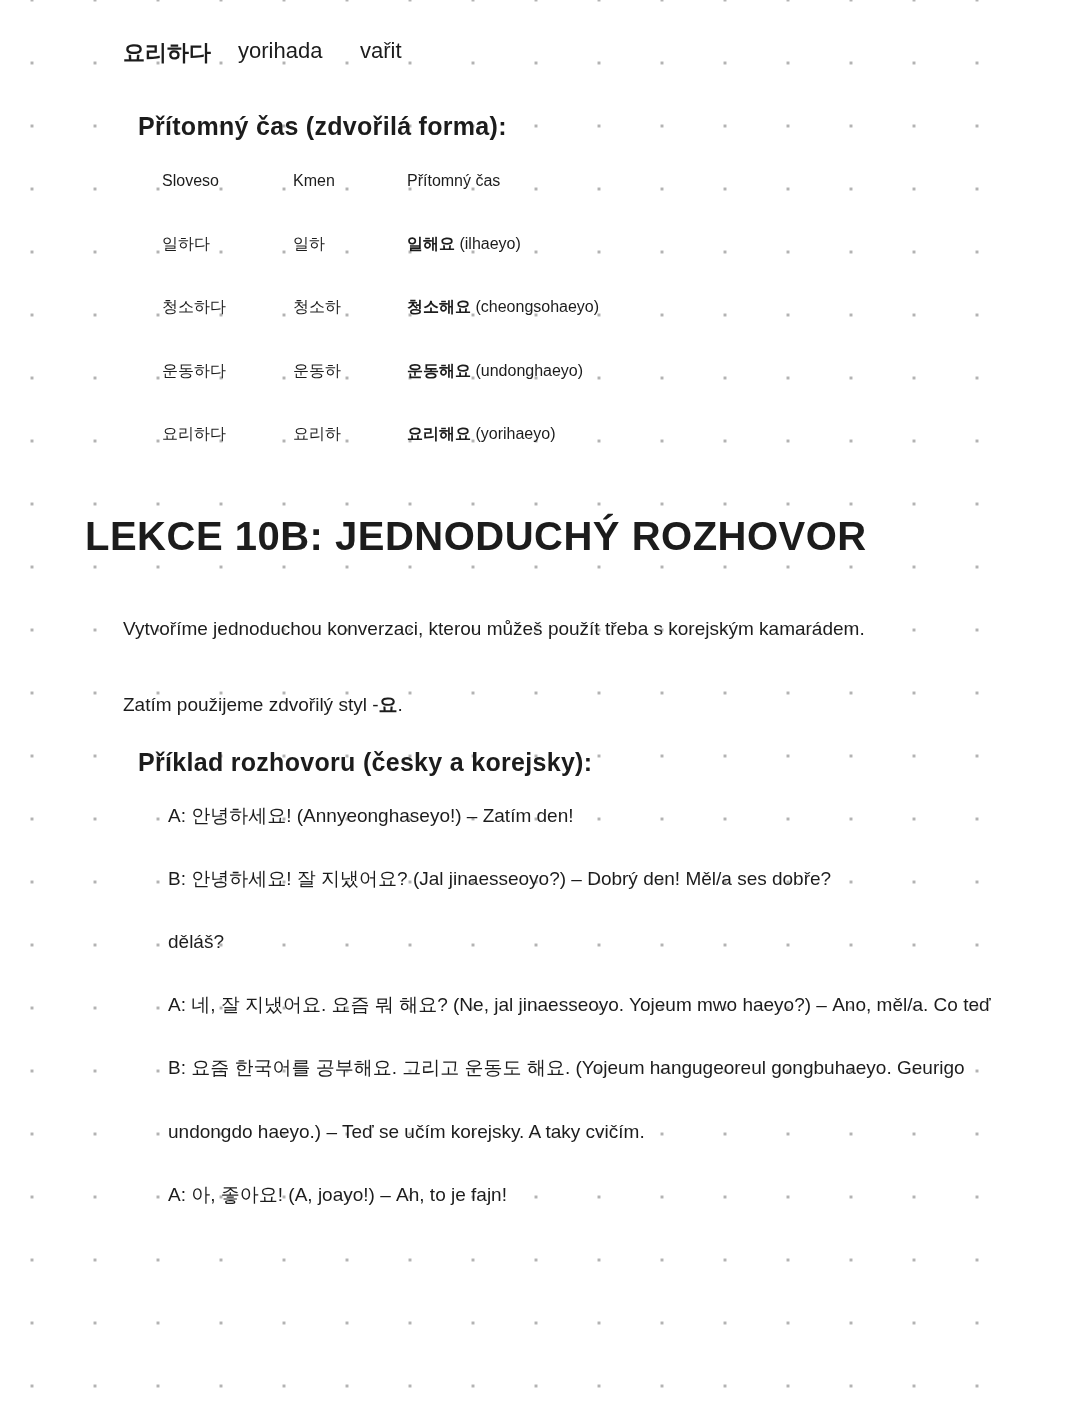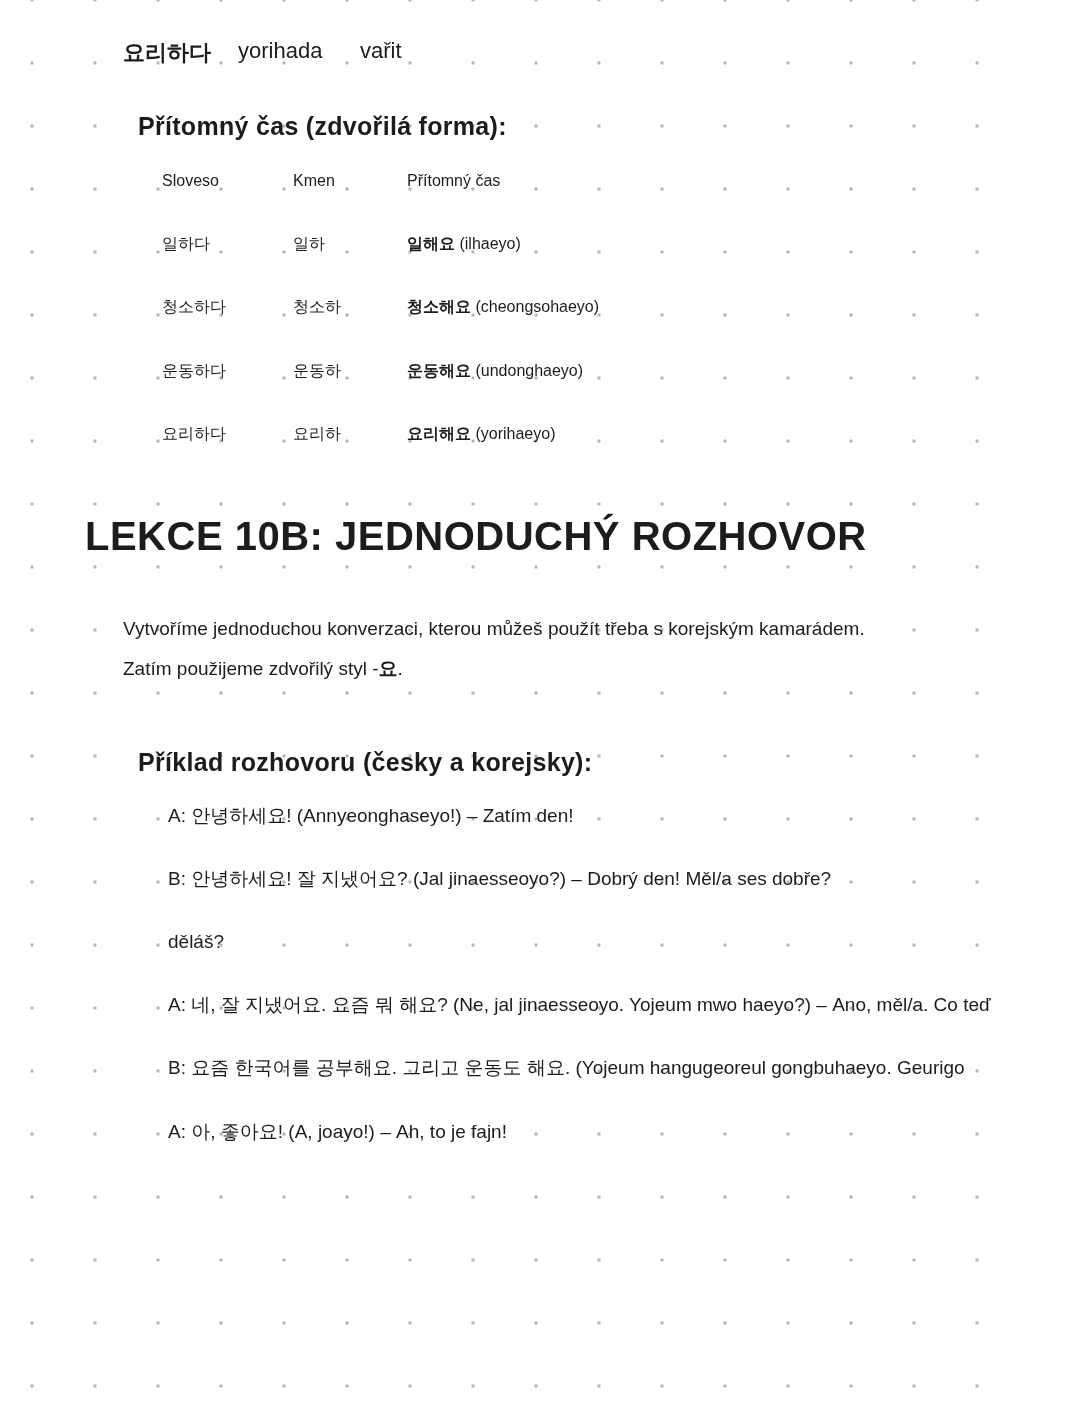--- a/index.html
+++ b/index.html
@@ -68,21 +68,21 @@
   }
 
   
   .para {
     margin: 0;
     font-size: 19px;
     white-space: nowrap;
     text-align: center;
   }
   .p1 { top: 618px; left: 123px; }
-  .p2 { top: 656px; left: 123px; }
+  .p2 { top: 692px; left: 123px; }
 
   
   .dialogue {
     top: 784px; left: 168px;
     width: 912px;
     font-size: 19px;
   }
   .dialogue .dline {
     height: 63.2px;
     display: flex;
@@ -131,16 +131,17 @@
   <p class="abs para p2"><span>Zatím použijeme zdvořilý styl -</span><span class="bold">요</span><span>.</span></p>
 
   <h2 class="abs heading-md heading2">Příklad rozhovoru (česky a korejsky):</h2>
 
   <div class="abs dialogue">
     <div class="dline">A: 안녕하세요! (Annyeonghaseyo!) – Zatím den!</div>
     <div class="dline">B: 안녕하세요! 잘 지냈어요? (Jal jinaesseoyo?) – Dobrý den! Měl/a ses dobře?</div>
     <div class="dline">děláš?</div>
     <div class="dline">A: 네, 잘 지냈어요. 요즘 뭐 해요? (Ne, jal jinaesseoyo. Yojeum mwo haeyo?) – Ano, měl/a. Co teď</div>
     <div class="dline">B: 요즘 한국어를 공부해요. 그리고 운동도 해요. (Yojeum hangugeoreul gongbuhaeyo. Geurigo</div>
+    <div class="dline">undongdo haeyo.) – Teď se učím korejsky. A taky cvičím.</div>
     <div class="dline">A: 아, 좋아요! (A, joayo!) – Ah, to je fajn!</div>
   </div>
 
 </div>
 
 </body></html>

